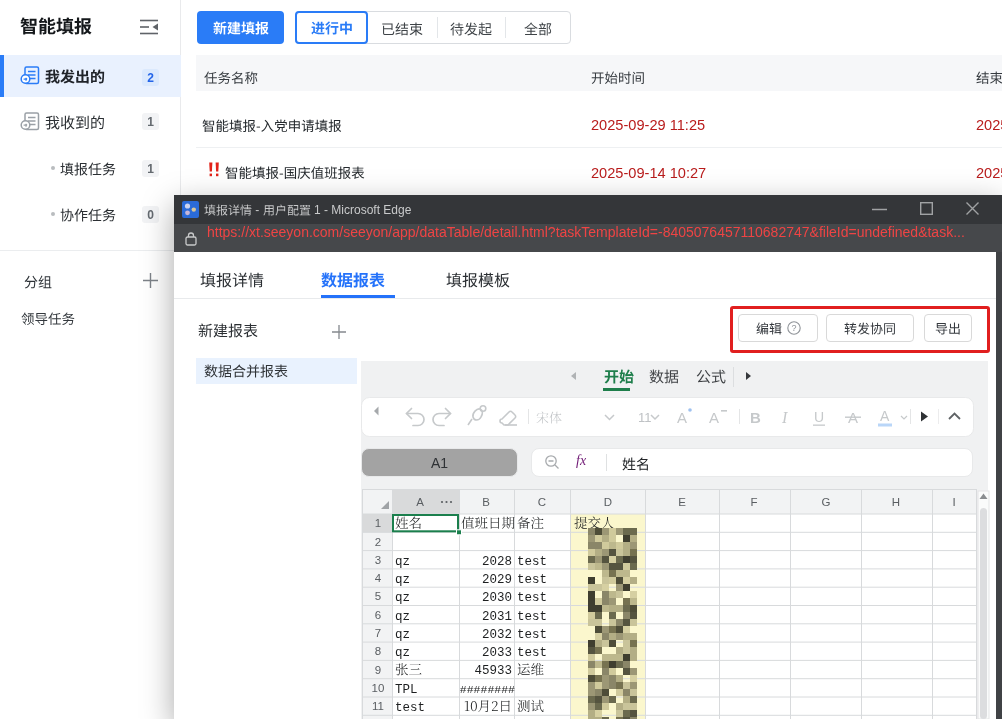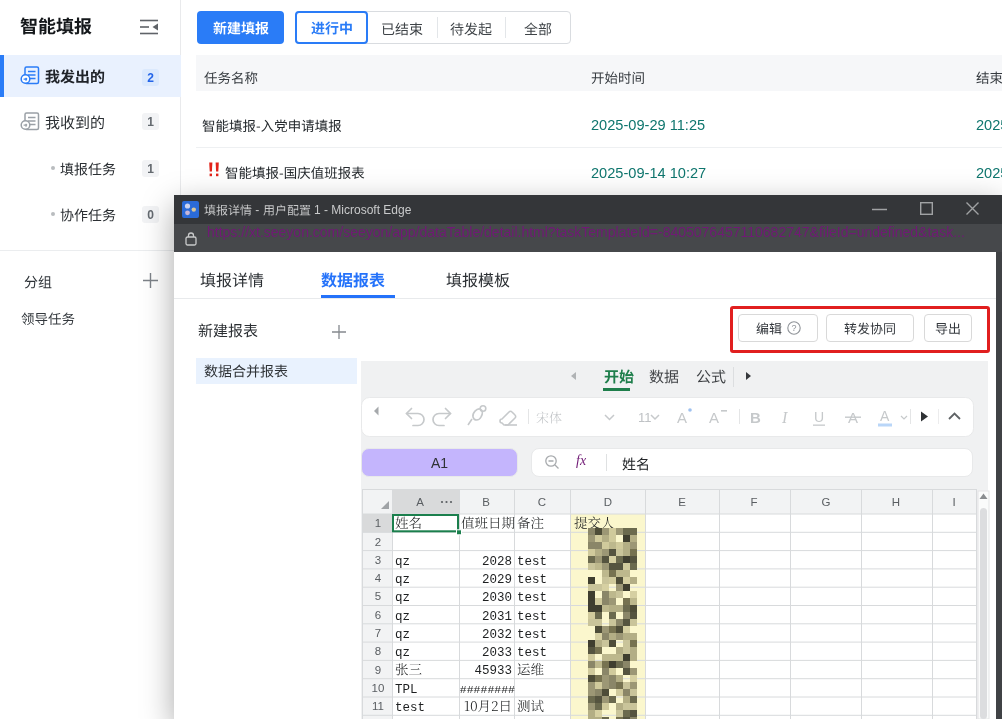--- a/index.html
+++ b/index.html
@@ -1,18 +1,18 @@
 <!DOCTYPE html>
 <html><head><meta charset="utf-8"><style>
 *{margin:0;padding:0}
 html,body{width:1002px;height:719px;overflow:hidden;background:#fff;font-family:"Liberation Sans",sans-serif}
 #app{position:relative;width:1002px;height:719px}
 .sidebar{position:absolute;left:0;top:0;width:181px;height:719px;border-right:1px solid #e9eaec;box-sizing:border-box}
 .badge{position:absolute;width:17px;height:17px;border-radius:3px;font:bold 12px "Liberation Sans",sans-serif;display:flex;align-items:center;justify-content:center}
-.lat14{position:absolute;font:14.6px "Liberation Sans",sans-serif;color:#0f766e;white-space:nowrap}
+.lat14{position:absolute;font:14.6px "Liberation Sans",sans-serif;color:#b91c1c;white-space:nowrap}
 .latt{font:12px "Liberation Sans",sans-serif;color:#c9cacb}
 #win{position:absolute;left:174px;top:195px;width:828px;height:524px;box-shadow:0 10px 30px rgba(0,0,0,0.35);overflow:hidden}
 svg{display:inline-block}
 </style></head><body>
 <svg width="0" height="0" style="position:absolute">
     <defs>
       <path id="b0" d="M647 671H799V501H647ZM535 776V395H918V776ZM294 98H709V40H294ZM294 185V241H709V185ZM177 335V-89H294V-56H709V-88H832V335ZM234 681V638L233 616H138C154 635 169 657 184 681ZM143 856C123 781 85 708 33 660C53 651 86 632 110 616H42V522H209C183 473 132 423 30 384C56 364 90 328 106 304C197 346 255 396 291 448C336 416 391 375 420 350L505 426C479 444 379 501 336 522H502V616H347L348 636V681H478V774H229C237 794 244 814 249 834Z"></path>
       <path id="b1" d="M350 390V337H201V390ZM90 488V-88H201V101H350V34C350 22 347 19 334 19C321 18 282 17 246 19C261 -9 279 -56 285 -87C345 -87 391 -86 425 -67C459 -50 469 -20 469 32V488ZM201 248H350V190H201ZM848 787C800 759 733 728 665 702V846H547V544C547 434 575 400 692 400C716 400 805 400 830 400C922 400 954 436 967 565C934 572 886 590 862 609C858 520 851 505 819 505C798 505 725 505 709 505C671 505 665 510 665 545V605C753 630 847 663 924 700ZM855 337C807 305 738 271 667 243V378H548V62C548 -48 578 -83 695 -83C719 -83 811 -83 836 -83C932 -83 964 -43 977 98C944 106 896 124 871 143C866 40 860 22 825 22C804 22 729 22 712 22C674 22 667 27 667 63V143C758 171 857 207 934 249ZM87 536C113 546 153 553 394 574C401 556 407 539 411 524L520 567C503 630 453 720 406 788L304 750C321 724 338 694 353 664L206 654C245 703 285 762 314 819L186 852C158 779 111 707 95 688C79 667 63 652 47 648C61 617 81 561 87 536Z"></path>
       <path id="b2" d="M22 154 66 33 349 144V93H515C460 57 379 17 313 -7C337 -29 370 -64 387 -88C467 -57 570 -5 638 43L571 93H743L688 37C757 2 849 -54 893 -91L971 -9C932 21 861 61 799 93H972V194H894V627H679L692 676H948V771H714L729 844L602 847L595 771H380V676H581L573 627H427V194H352L341 255L249 224V504H351V618H249V836H135V618H36V504H135V187C93 174 54 162 22 154ZM531 194V237H785V194ZM531 446H785V406H531ZM531 508V550H785V508ZM531 342H785V301H531Z"></path>
       <path id="b3" d="M535 358C568 263 610 177 664 104C626 66 581 34 529 7V358ZM649 358H805C790 300 768 247 738 199C702 247 672 301 649 358ZM410 814V-86H529V-22C552 -43 575 -71 589 -93C647 -63 697 -27 741 16C785 -26 835 -62 892 -89C911 -57 947 -10 975 14C917 37 865 70 819 111C882 203 923 316 943 446L866 469L845 465H529V703H793C789 644 784 616 774 606C765 597 754 596 735 596C713 596 658 597 600 602C616 576 630 534 631 504C693 502 753 501 787 504C824 507 855 514 879 540C902 566 913 629 917 770C918 784 919 814 919 814ZM164 850V659H37V543H164V373C112 360 64 350 24 342L50 219L164 248V46C164 29 158 25 141 24C126 24 76 24 29 26C45 -7 61 -57 66 -88C145 -89 199 -86 237 -67C274 -48 286 -17 286 45V280L392 309L377 426L286 403V543H382V659H286V850Z"></path>
@@ -353,21 +353,21 @@
         <rect x="0.7" y="0.7" width="11.6" height="11.6" fill="none" stroke="#a0a2a4" stroke-width="1.4"></rect>
       </svg>
       <svg style="position:absolute;left:792px;top:7px" width="13" height="13" viewBox="0 0 13 13">
         <path d="M0.5 0.5L12.5 12.5M12.5 0.5L0.5 12.5" stroke="#a0a2a4" stroke-width="1.4"></path>
       </svg>
       <div style="position:absolute;left:0;top:29px;width:828px;height:28px;background:#46484b"></div>
       <svg style="position:absolute;left:11px;top:37px" width="12" height="14" viewBox="0 0 12 14" fill="none" stroke="#c8c9ca" stroke-width="1.3">
         <rect x="1" y="5" width="10" height="8" rx="1.5"></rect>
         <path d="M3.5 5V3.5a2.5 2.5 0 0 1 5 0V5"></path>
       </svg>
-      <div style="position:absolute;left:33px;top:29px;width:785px;overflow:hidden;font:14px 'Liberation Sans',sans-serif;color:#701a75;white-space:nowrap">https://xt.seeyon.com/seeyon/app/dataTable/detail.html?taskTemplateId=-8405076457110682747&amp;fileId=undefined&amp;task...</div>
+      <div style="position:absolute;left:33px;top:29px;width:785px;overflow:hidden;font:14px 'Liberation Sans',sans-serif;color:#ef4444;white-space:nowrap">https://xt.seeyon.com/seeyon/app/dataTable/detail.html?taskTemplateId=-8405076457110682747&amp;fileId=undefined&amp;task...</div>
       <div style="position:absolute;left:0;top:57px;width:828px;height:467px;background:#fff"></div>
       <div style="position:absolute;left:822px;top:57px;width:6px;height:467px;background:#404245"></div>
       <div style="position:absolute;left:26px;top:77px"><svg width="64.0" height="16" viewBox="0 -880 4000 1000" style="vertical-align:-0.12em;" fill="#2b2f33">
           <g transform="scale(1,-1)">
             <use href="#r12" x="0"></use>
             <use href="#r13" x="1000"></use>
             <use href="#r53" x="2000"></use>
             <use href="#r54" x="3000"></use>
           </g>
         </svg></div>
@@ -510,21 +510,21 @@
         <text x="487" y="26" font-family="Liberation Sans" font-size="15" fill="#c6c9cb">A</text>
         <rect x="484" y="19.5" width="16" height="1.4" fill="#c6c9cb"></rect>
         <text x="519" y="24" font-family="Liberation Sans" font-size="14" fill="#c6c9cb">A</text>
         <rect x="517" y="26.5" width="14" height="3" fill="#b9d6f8"></rect>
         <path d="M540 19l3 3 3-3" stroke="#c6c9cb" stroke-width="1.2" fill="none"></path>
         <rect x="549" y="12" width="1" height="15" fill="#e4e5e6"></rect>
         <path d="M560 14.5L567 19.5L560 24.5Z" fill="#2f3235"></path>
         <rect x="577" y="12" width="1" height="15" fill="#ececed"></rect>
         <path d="M588 22l5.5-5.5L599 22" stroke="#5f6366" stroke-width="1.8" fill="none"></path>
       </svg>
-      <div style="position:absolute;left:187px;top:253px;width:157px;height:29px;background:#c4b5fd;border:1px solid #e8e9ea;border-radius:8px;box-sizing:border-box;display:flex;align-items:center;justify-content:center;font:14px 'Liberation Sans',sans-serif;color:#2f3235">A1</div>
+      <div style="position:absolute;left:187px;top:253px;width:157px;height:29px;background:#a3a3a3;border:1px solid #e8e9ea;border-radius:8px;box-sizing:border-box;display:flex;align-items:center;justify-content:center;font:14px 'Liberation Sans',sans-serif;color:#2f3235">A1</div>
       <div style="position:absolute;left:357px;top:253px;width:442px;height:29px;background:#fff;border:1px solid #e8e9ea;border-radius:8px;box-sizing:border-box"></div>
       <svg style="position:absolute;left:370px;top:259px" width="16" height="16" viewBox="0 0 16 16" fill="none" stroke="#a7aaad" stroke-width="1.3">
         <circle cx="7" cy="7" r="5.2"></circle>
         <path d="M4.5 7H9.5M11 11L14.5 14.5"></path>
       </svg>
       <div style="position:absolute;left:402px;top:258px;font:italic 14px 'Liberation Serif',serif;color:#701a75">fx</div>
       <div style="position:absolute;left:432px;top:259px;width:1px;height:17px;background:#dfe1e2"></div>
       <div style="position:absolute;left:448px;top:260px"><svg width="28.0" height="14" viewBox="0 -880 2000 1000" style="vertical-align:-0.12em;" fill="#232629">
           <g transform="scale(1,-1)">
             <use href="#r79" x="0"></use>

